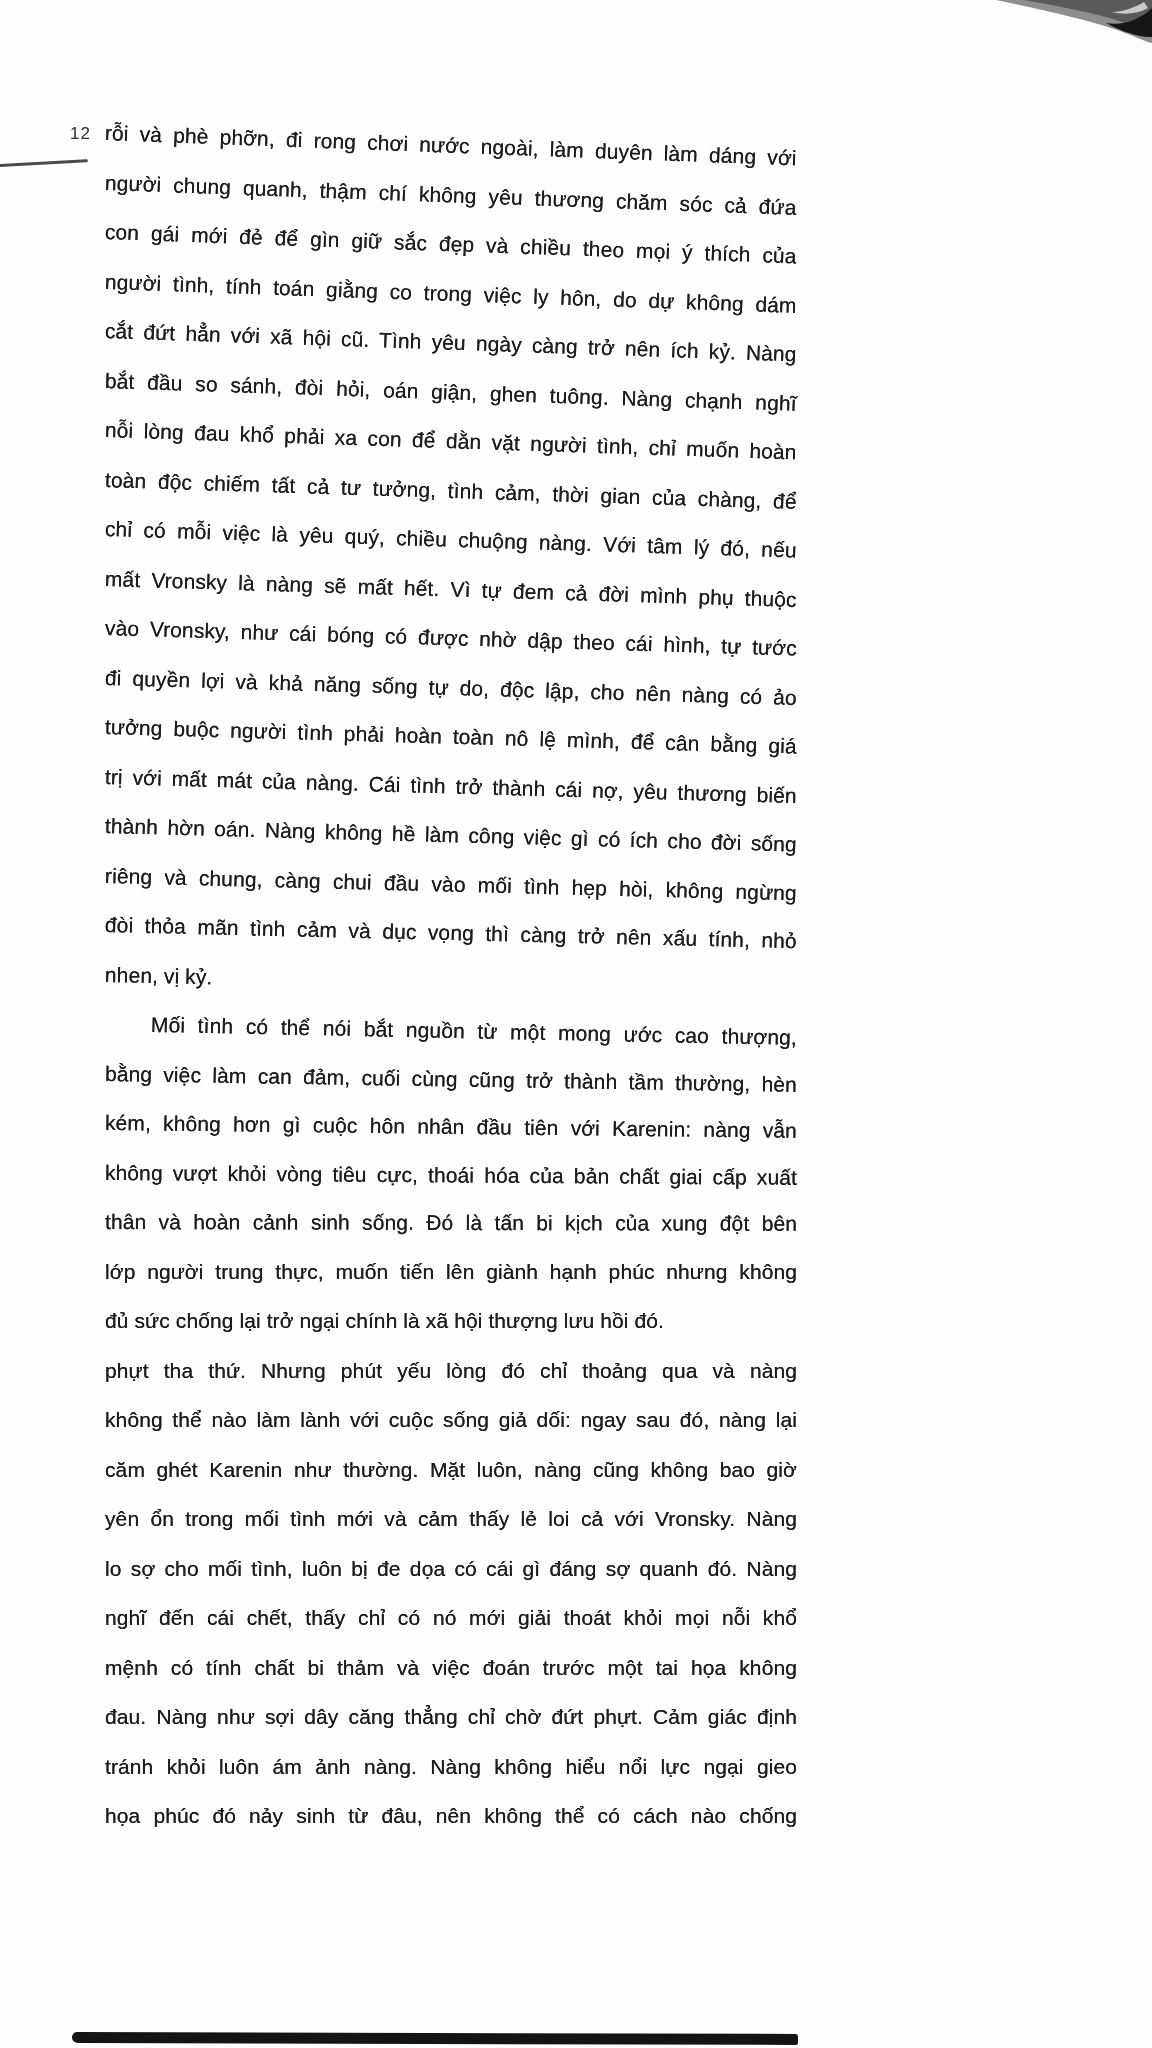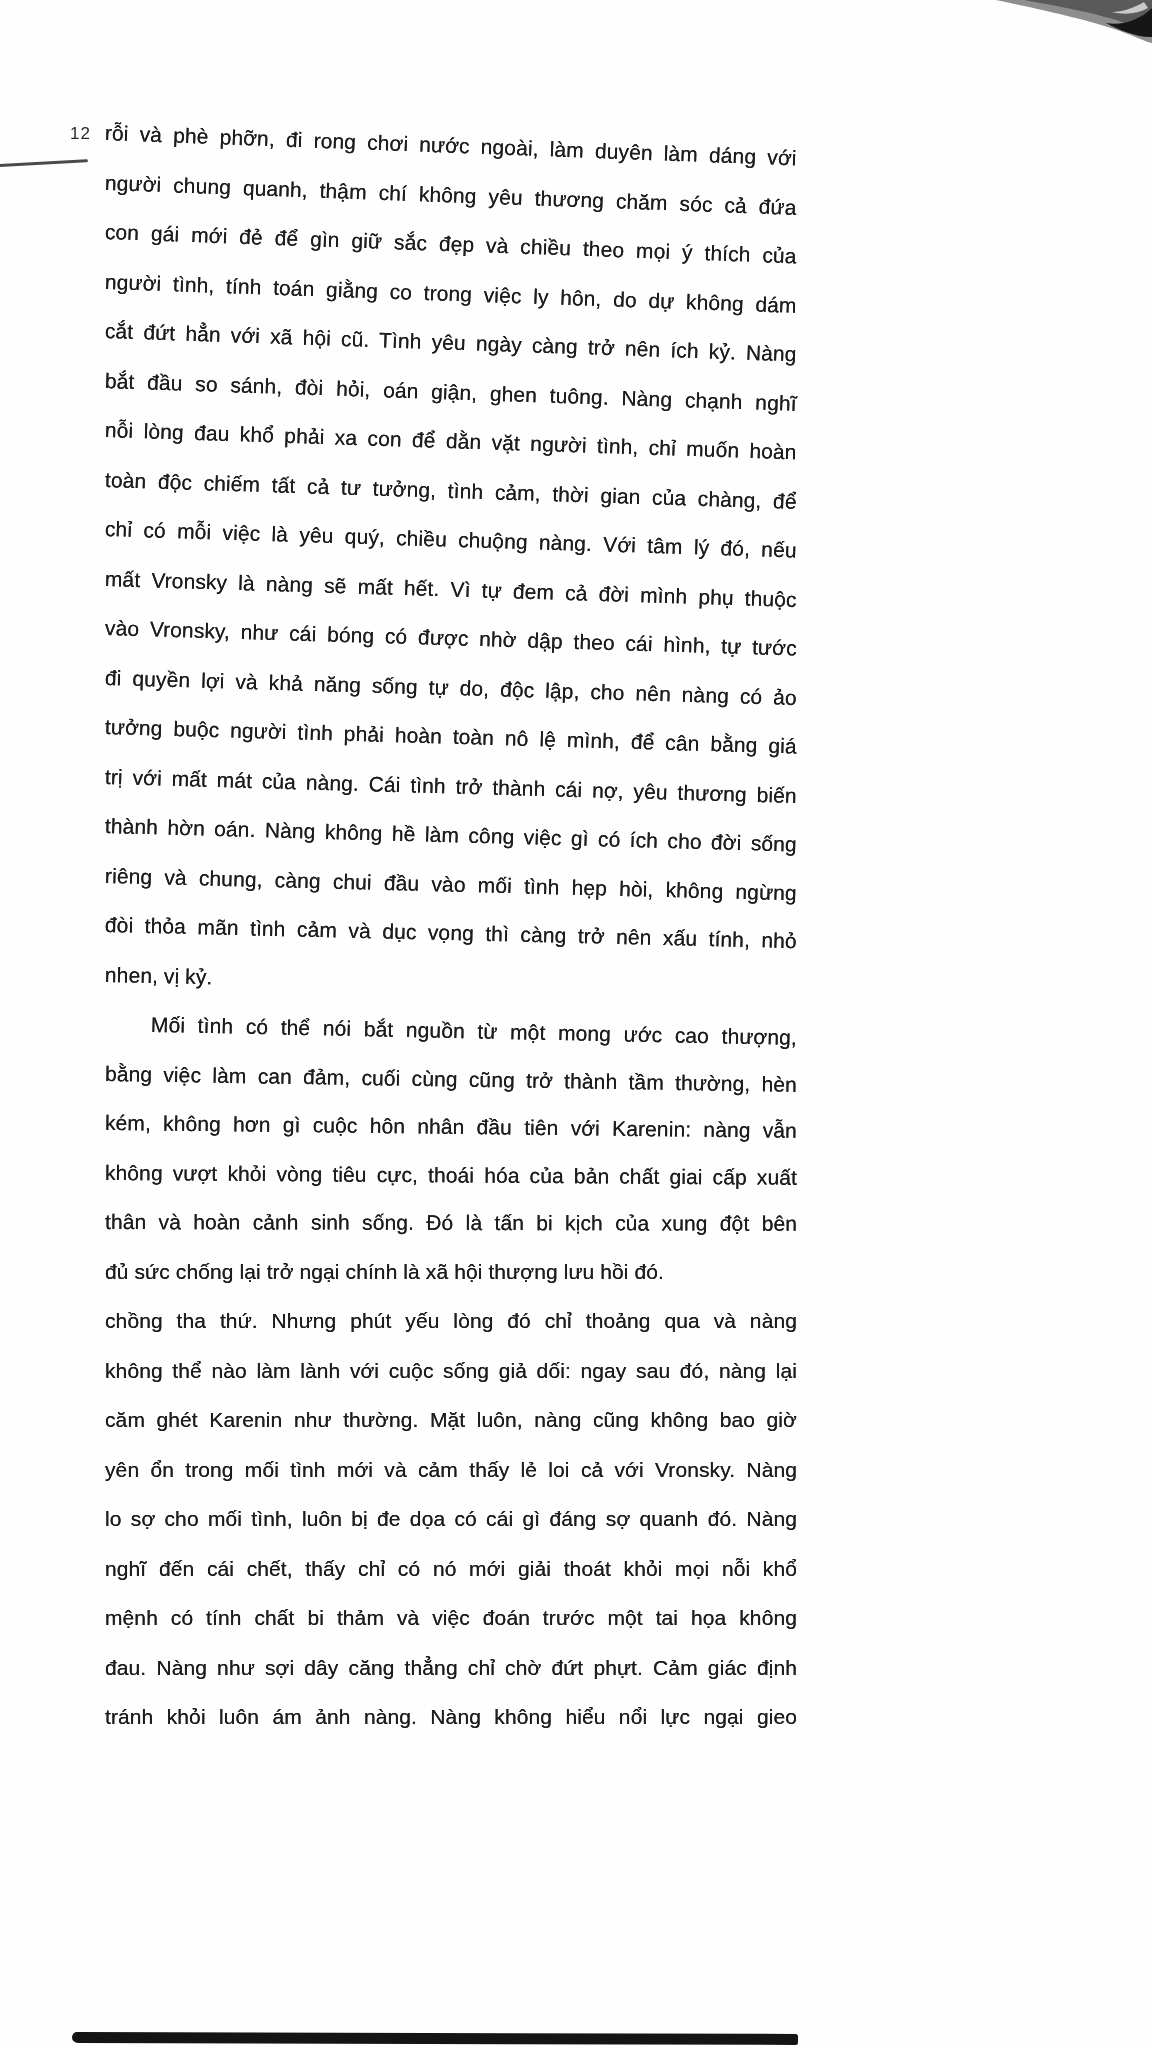--- a/index.html
+++ b/index.html
@@ -114,27 +114,29 @@
       <div class="line" style="--rot: 1.58deg;">trị với mất mát của nàng. Cái tình trở thành cái nợ, yêu thương biến</div>
       <div class="line" style="--rot: 1.54deg;">thành hờn oán. Nàng không hề làm công việc gì có ích cho đời sống</div>
       <div class="line" style="--rot: 1.44deg;">riêng và chung, càng chui đầu vào mối tình hẹp hòi, không ngừng</div>
       <div class="line" style="--rot: 1.34deg;">đòi thỏa mãn tình cảm và dục vọng thì càng trở nên xấu tính, nhỏ</div>
       <div class="line short-end" style="--rot: 1.24deg;">nhen, vị kỷ.</div>
       <div class="line indent" style="--rot: 1.15deg;">Mối tình có thể nói bắt nguồn từ một mong ước cao thượng,</div>
       <div class="line" style="--rot: 0.90deg;">bằng việc làm can đảm, cuối cùng cũng trở thành tầm thường, hèn</div>
       <div class="line" style="--rot: 0.65deg;">kém, không hơn gì cuộc hôn nhân đầu tiên với Karenin: nàng vẫn</div>
       <div class="line" style="--rot: 0.40deg;">không vượt khỏi vòng tiêu cực, thoái hóa của bản chất giai cấp xuất</div>
       <div class="line" style="--rot: 0.15deg;">thân và hoàn cảnh sinh sống. Đó là tấn bi kịch của xung đột bên</div>
+      <div class="line" style="--rot: 0.00deg;">lớp người trung thực, muốn tiến lên giành hạnh phúc nhưng không</div>
       <div class="line short-end" style="--rot: 0.00deg;">đủ sức chống lại trở ngại chính là xã hội thượng lưu hồi đó.</div>
-      <div class="line" style="--rot: 0.00deg;">chồng tha thứ. Nhưng phút yếu lòng đó chỉ thoảng qua và nàng</div>
+      <div class="line" style="--rot: 0.00deg;">phựt tha thứ. Nhưng phút yếu lòng đó chỉ thoảng qua và nàng</div>
       <div class="line" style="--rot: 0.00deg;">không thể nào làm lành với cuộc sống giả dối: ngay sau đó, nàng lại</div>
       <div class="line" style="--rot: 0.00deg;">căm ghét Karenin như thường. Mặt luôn, nàng cũng không bao giờ</div>
       <div class="line" style="--rot: 0.00deg;">yên ổn trong mối tình mới và cảm thấy lẻ loi cả với Vronsky. Nàng</div>
       <div class="line" style="--rot: 0.00deg;">lo sợ cho mối tình, luôn bị đe dọa có cái gì đáng sợ quanh đó. Nàng</div>
       <div class="line" style="--rot: 0.00deg;">nghĩ đến cái chết, thấy chỉ có nó mới giải thoát khỏi mọi nỗi khổ</div>
       <div class="line" style="--rot: 0.00deg;">mệnh có tính chất bi thảm và việc đoán trước một tai họa không</div>
       <div class="line" style="--rot: 0.00deg;">đau. Nàng như sợi dây căng thẳng chỉ chờ đứt phựt. Cảm giác định</div>
       <div class="line" style="--rot: 0.00deg;">tránh khỏi luôn ám ảnh nàng. Nàng không hiểu nổi lực ngại gieo</div>
+      <div class="line" style="--rot: 0.00deg;">họa phúc đó nảy sinh từ đâu, nên không thể có cách nào chống</div>
     </div>
 
   <div class="bottom-strip"></div>
 
 </div>
 
 </body></html>

